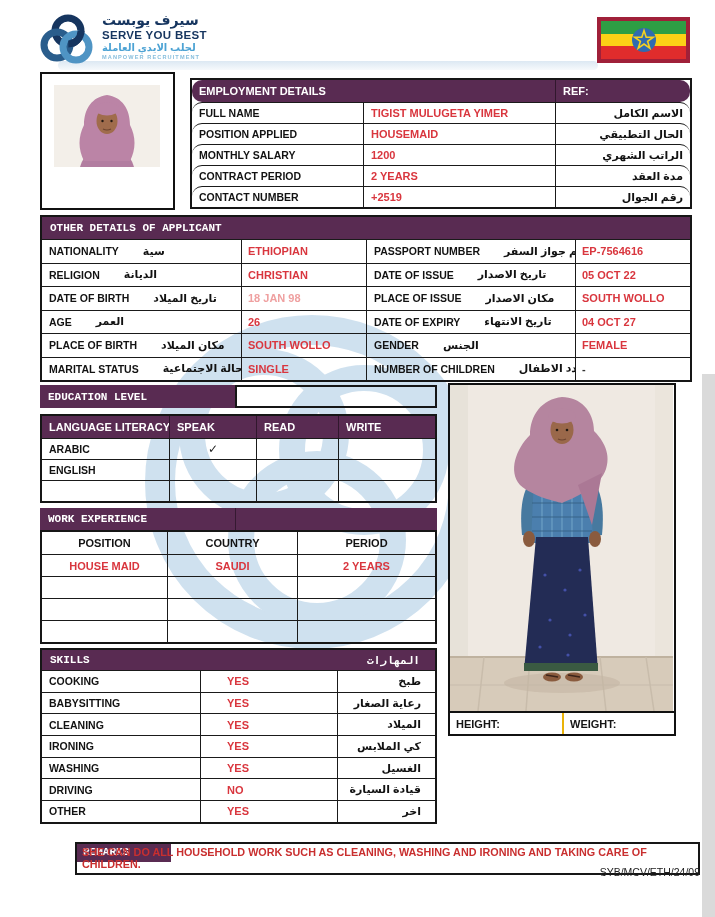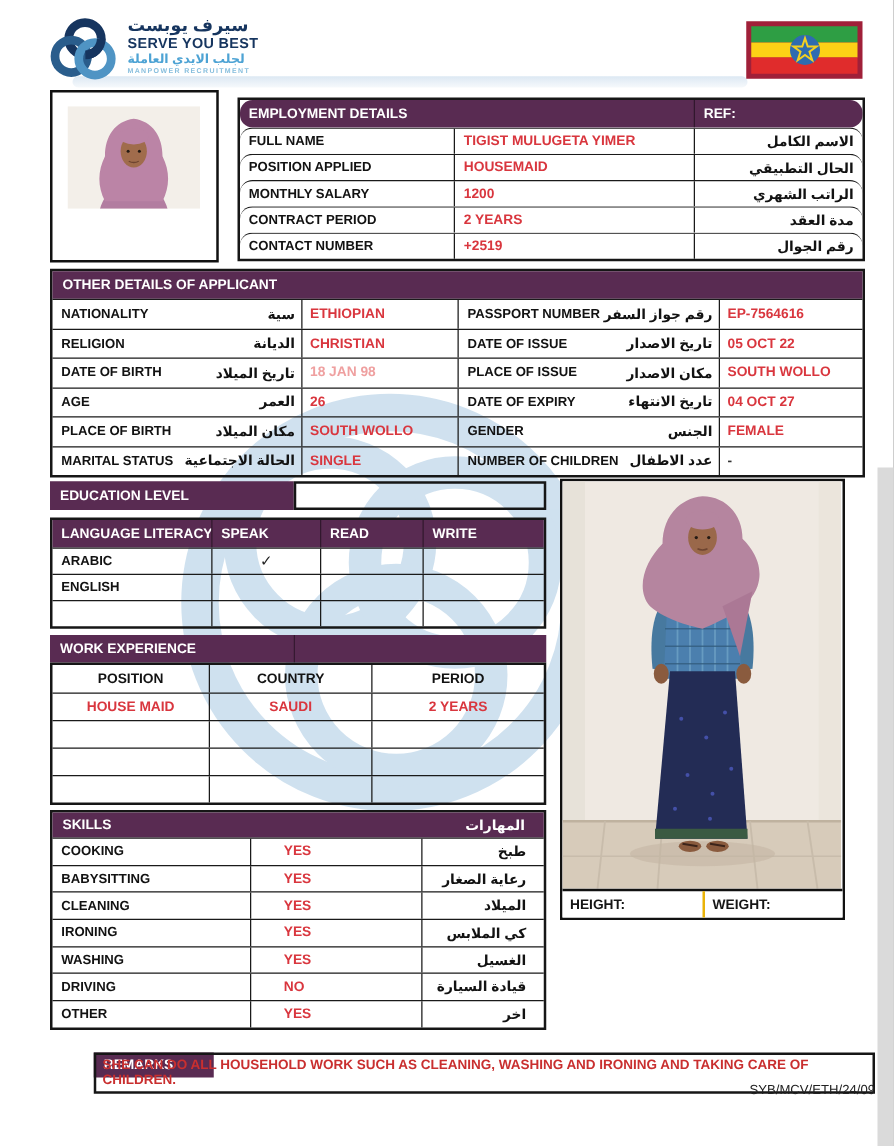--- a/index.html
+++ b/index.html
@@ -23,21 +23,21 @@
   .flag .green{top:0;background:#2e9e44;}
   .flag .yellow{top:33.3%;background:#fcd116;}
   .flag .red{top:66.6%;background:#e02c2c;}
   .flag .emblem{position:absolute;left:50%;top:50%;transform:translate(-50%,-50%);}
 
   
   .watermark{left:112px;top:282px;z-index:0;}
 
   
   .purple-bar{background:#592b52;color:#fff;font-weight:700;font-size:11px;
-        display:flex;align-items:center;padding:0 8px;}
+        display:flex;align-items:center;padding:0 8px;font-family:Liberation Mono, monospace;}
   .cell{display:flex;align-items:center;font-size:10.5px;overflow:hidden;white-space:nowrap;}
   .lbl{font-weight:700;font-size:10.5px;color:#121212;}
   .arx{font-weight:700;font-size:11px;color:#121212;direction:rtl;}
   .val{color:#d9363e;font-weight:700;font-size:11px;}
   .val.muted{color:#efa0a0;}
   .val.dark{color:#333;}
   .bt{border-top:1px solid #1a1a1a;}
   .bl{border-left:1px solid #1a1a1a;}
 
   
@@ -49,21 +49,21 @@
   .emp .row{display:grid;grid-template-columns:171px 192px 1fr;height:21px;border-radius:10px;}
   .emp .hdr{height:22px;background:#592b52;color:#fff;}
   .emp .hdr .cell{font-weight:700;font-size:11px;color:#fff;}
   .emp .cell{padding:0 7px;}
   .emp .arx{justify-content:flex-end;width:100%;}
 
   
   .od{left:40px;top:215px;width:652px;border:2px solid #161616;z-index:2;}
   .od .hdr{height:22px;}
   .od .row{display:grid;grid-template-columns:199px 125px 209px 1fr;height:23.5px;}
-  .od .pair{justify-content:space-between;padding:0 5px 0 7px;}
+  .od .pair{padding:0 5px 0 7px;gap:24px;}
   .od .cellv{padding:0 6px;}
 
   
   .edu-purple{left:40px;top:385px;width:195px;height:23px;z-index:2;}
   .edu-white{left:235px;top:385px;width:202px;height:23px;border:2px solid #161616;z-index:2;}
 
   
   .lang{left:40px;top:414px;width:397px;border:2px solid #161616;z-index:2;}
   .lang .row{display:grid;grid-template-columns:127px 87px 82px 1fr;height:21px;}
   .lang .hdr{height:22px;background:#592b52;}

